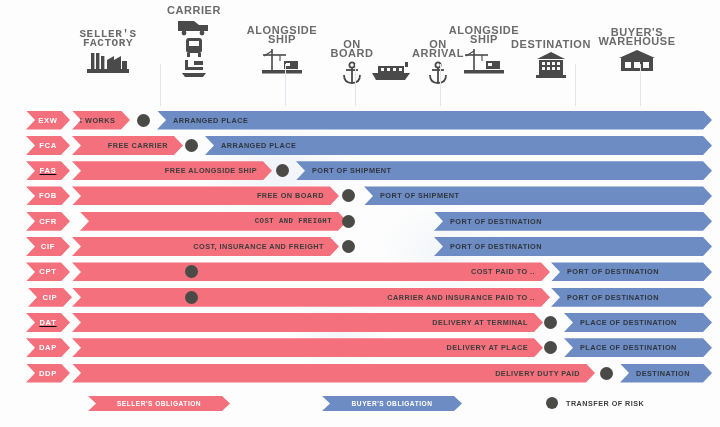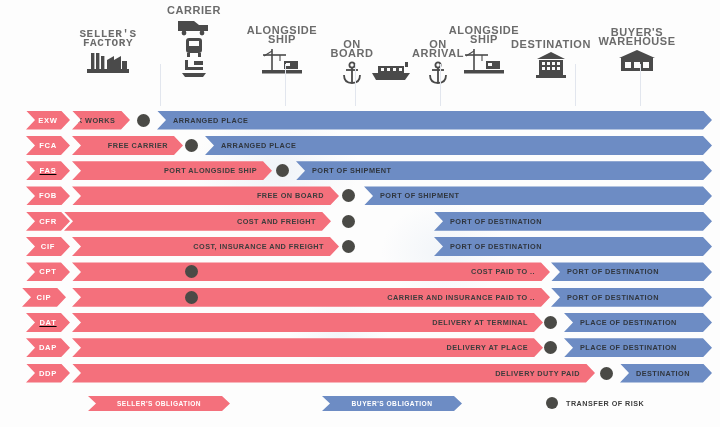--- a/index.html
+++ b/index.html
@@ -251,21 +251,21 @@
         <div class="chev buyer" style="left: 205px; width: 507px;">
           <div class="bar-text">ARRANGED PLACE</div>
         </div>
         <div class="dot" style="left: 185px;"></div>
       </div>
       <div class="row">
         <div class="chev code" style="left: 26px; width: 44px; text-decoration: underline;">
           <span>FAS</span>
         </div>
         <div class="chev seller" style="left: 72px; width: 200px;">
-          <div class="bar-text">PORT ALONGSIDE SHIP</div>
+          <div class="bar-text">FREE ALONGSIDE SHIP</div>
         </div>
         <div class="chev buyer" style="left: 296px; width: 416px;">
           <div class="bar-text">PORT OF SHIPMENT</div>
         </div>
         <div class="dot" style="left: 276px;"></div>
       </div>
       <div class="row">
         <div class="chev code" style="left: 26px; width: 44px;">
           <span>FOB</span>
         </div>
@@ -274,21 +274,21 @@
         </div>
         <div class="chev buyer" style="left: 364px; width: 348px;">
           <div class="bar-text">PORT OF SHIPMENT</div>
         </div>
         <div class="dot" style="left: 342px;"></div>
       </div>
       <div class="row">
         <div class="chev code" style="left: 26px; width: 44px;">
           <span>CFR</span>
         </div>
-        <div class="chev seller" style="left: 64px; width: 267px;">
+        <div class="chev seller" style="left: 80px; width: 267px; font-family: Liberation Mono, monospace;">
           <div class="bar-text">COST AND FREIGHT</div>
         </div>
         <div class="chev buyer" style="left: 434px; width: 278px;">
           <div class="bar-text">PORT OF DESTINATION</div>
         </div>
         <div class="dot" style="left: 342px;"></div>
       </div>
       <div class="row">
         <div class="chev code" style="left: 26px; width: 44px;">
           <span>CIF</span>
@@ -307,21 +307,21 @@
         </div>
         <div class="chev seller" style="left: 72px; width: 478px;">
           <div class="bar-text">COST PAID TO ..</div>
         </div>
         <div class="chev buyer" style="left: 551px; width: 161px;">
           <div class="bar-text">PORT OF DESTINATION</div>
         </div>
         <div class="dot" style="left: 185px;"></div>
       </div>
       <div class="row">
-        <div class="chev code" style="left: 22px; width: 44px;">
+        <div class="chev code" style="left: 28px; width: 44px;">
           <span>CIP</span>
         </div>
         <div class="chev seller" style="left: 72px; width: 478px;">
           <div class="bar-text">CARRIER AND INSURANCE PAID TO ..</div>
         </div>
         <div class="chev buyer" style="left: 551px; width: 161px;">
           <div class="bar-text">PORT OF DESTINATION</div>
         </div>
         <div class="dot" style="left: 185px;"></div>
       </div>

